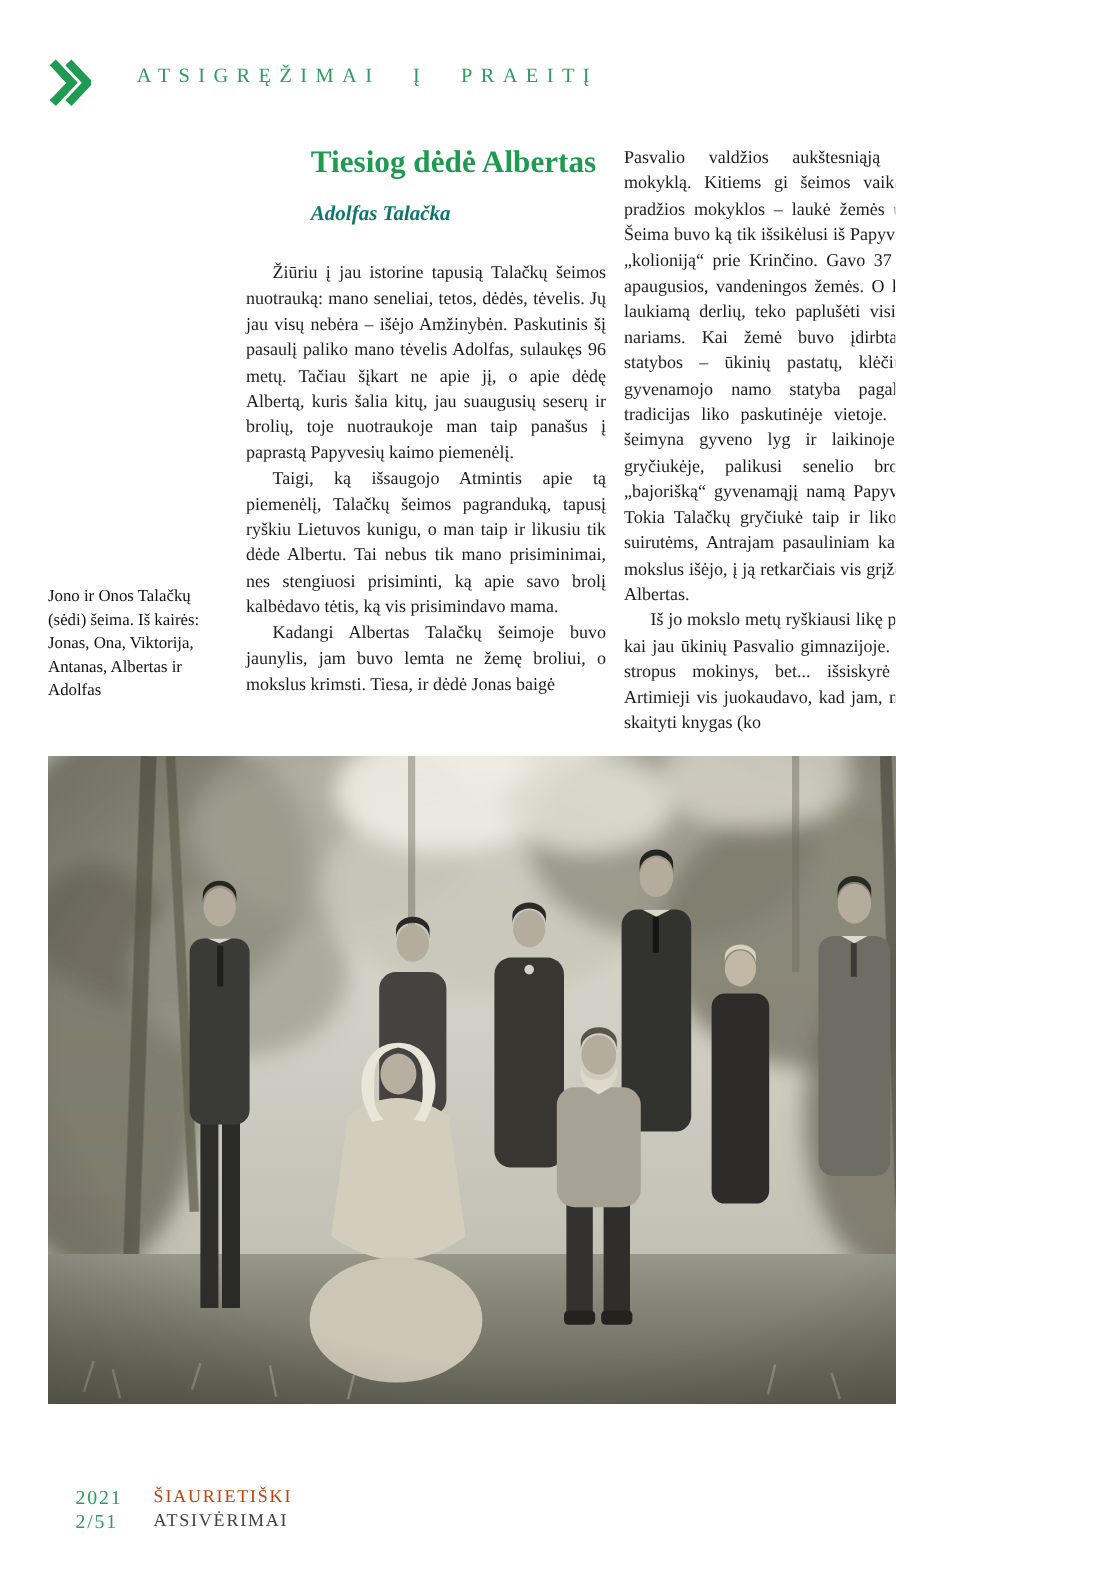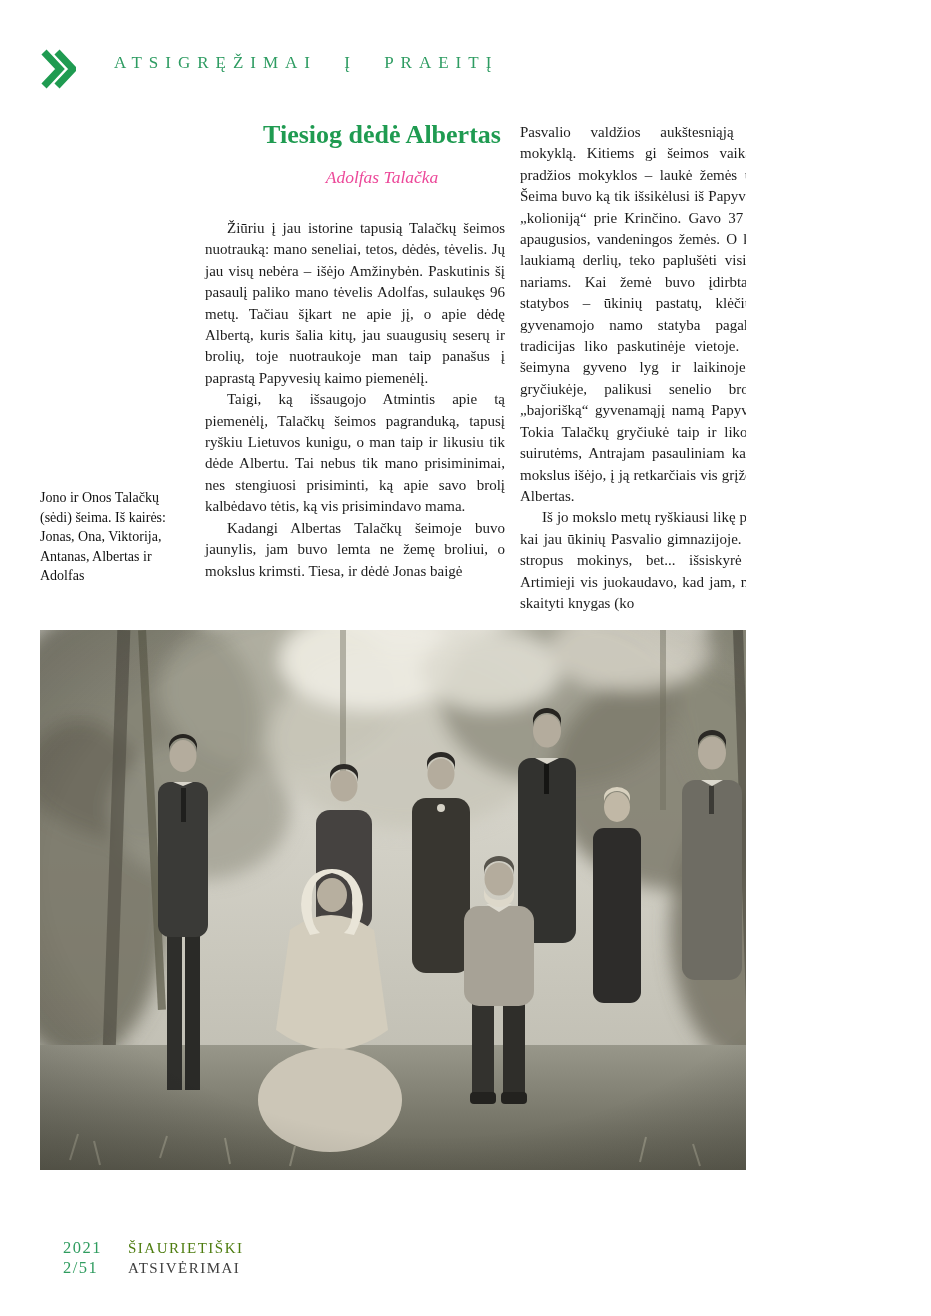--- a/index.html
+++ b/index.html
@@ -16,26 +16,26 @@
   }
   
   .columns{
     position:absolute;left:40px;top:120px;width:780px;
     display:grid;grid-template-columns:150px 300px 300px;column-gap:15px;
   }
   .margin-col{position:relative;}
   .margin-caption{
     padding-top:368px;font-weight:normal;font-size:14px;line-height:19.5px;color:#111111;
   }
-  .article-head{margin-left:54px;text-align:center;}
+  .article-head{margin-left:54px;}
   .article-title{
     font-size:26px;line-height:30px;font-weight:bold;color:#1f9b51;margin:0 0 16px 0;
   }
   .article-author{
-    font-style:italic;font-size:17.5px;line-height:22px;color:#ec4899;margin:0 0 30px 0;
+    font-style:italic;font-size:17.5px;line-height:22px;color:#0f766e;margin:0 0 30px 0;font-weight:bold;
   }
   .body-col p{
     margin:0;font-size:15px;line-height:21.4px;text-align:justify;
     text-indent:22px;color:#1c1c1c;
   }
   .body-col p.noindent{text-indent:0;}
   .col2 p:first-child{margin-top:2px;}
   
   .photo-frame{
     position:absolute;left:40px;top:630px;width:783px;height:540px;
@@ -43,21 +43,21 @@
   }
   .photo-frame svg{display:block;}
   
   .footer{
     position:absolute;left:63px;top:1238px;display:flex;gap:26px;align-items:flex-start;
   }
   .footer .issue-block{
     color:#2f9c5f;font-size:16.5px;line-height:20px;letter-spacing:1.5px;white-space:pre;
   }
   .footer .brand-block{font-size:15px;line-height:20px;letter-spacing:1.5px;}
-  .brand-top{color:#4d7c0f;}
+  .brand-top{color:#c2410c;}
   .brand-bottom{color:#3f3f3f;}
 </style>
 </head>
 <body>
 
 <div class="page">
 
   <svg class="kicker-icon" viewBox="0 0 36 46" aria-hidden="true">
     <polyline points="4,6 20,23 4,40" fill="none" stroke="#1f9b51" stroke-width="7"></polyline>
     <polyline points="17,6 33,23 17,40" fill="none" stroke="#1f9b51" stroke-width="7"></polyline>

